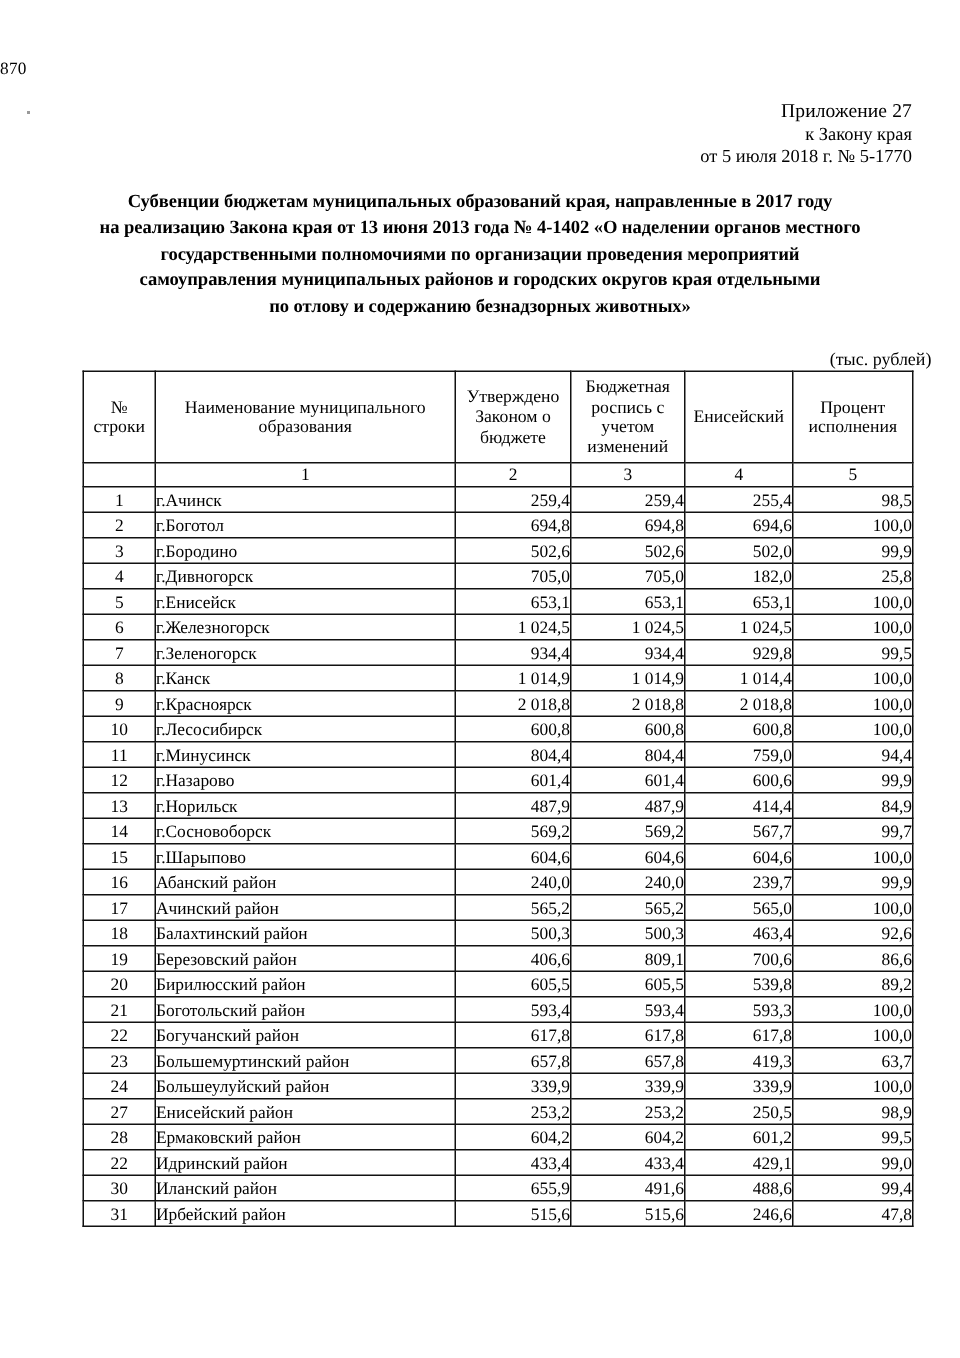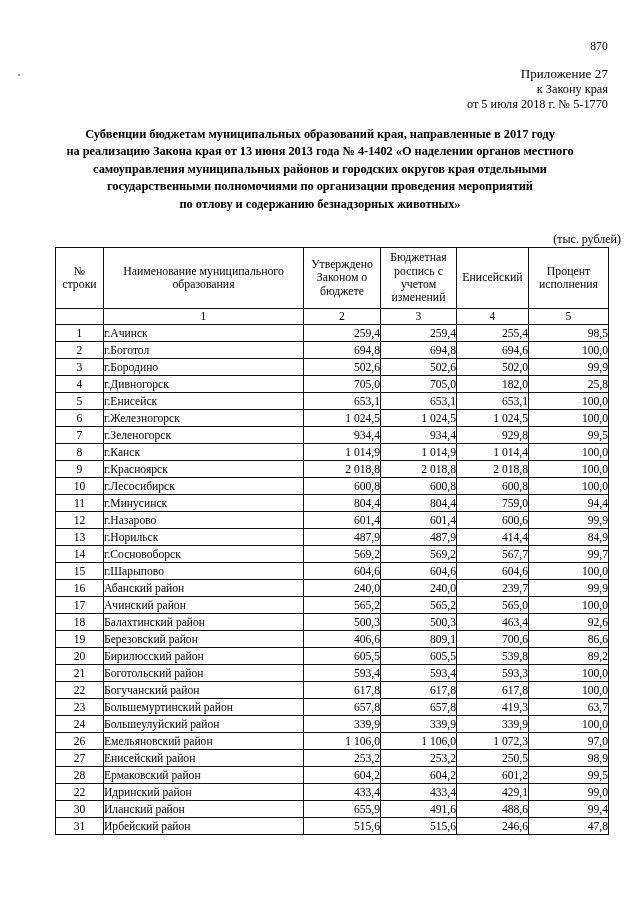--- a/index.html
+++ b/index.html
@@ -32,21 +32,20 @@
     height: 2px;
     background: #9a9a9a;
   }
 
   
   .page-number {
     position: absolute;
     left: 0;
     top: 40px;
     width: 608px;
-    text-align: right;
     font-size: 11.5px;
     letter-spacing: .2px;
   }
 
   
   .doc-ref {
     position: absolute;
     left: 0;
     top: 66px;
     width: 608px;
@@ -148,22 +147,22 @@
 
   <div class="doc-ref">
     <div class="ref-title">Приложение 27</div>
     <div class="ref-line">к Закону края</div>
     <div class="ref-line">от 5 июля 2018 г. № 5-1770</div>
   </div>
 
   <div class="doc-title">
     <span class="tline">Субвенции бюджетам муниципальных образований края, направленные в 2017 году</span>
     <span class="tline">на реализацию Закона края от 13 июня 2013 года № 4-1402 «О наделении органов местного</span>
+    <span class="tline">государственными полномочиями по организации проведения мероприятий</span>
     <span class="tline">самоуправления муниципальных районов и городских округов края отдельными</span>
-    <span class="tline">государственными полномочиями по организации проведения мероприятий</span>
     <span class="tline">по отлову и содержанию безнадзорных  животных»</span>
   </div>
 
   <div class="units">(тыс. рублей)</div>
 
   <div class="tbl-wrap">
     <table class="grid">
       <colgroup>
         <col class="c1">
           <col class="c2">
@@ -397,28 +396,20 @@
           </tr>
           <tr>
             <td class="num">24</td>
             <td class="name">Большеулуйский район</td>
             <td class="val">339,9</td>
             <td class="val">339,9</td>
             <td class="val">339,9</td>
             <td class="val">100,0</td>
           </tr>
           <tr>
-            <td class="num">26</td>
-            <td class="name">Емельяновский район</td>
-            <td class="val">1 106,0</td>
-            <td class="val">1 106,0</td>
-            <td class="val">1 072,3</td>
-            <td class="val">97,0</td>
-          </tr>
-          <tr>
             <td class="num">27</td>
             <td class="name">Енисейский район</td>
             <td class="val">253,2</td>
             <td class="val">253,2</td>
             <td class="val">250,5</td>
             <td class="val">98,9</td>
           </tr>
           <tr>
             <td class="num">28</td>
             <td class="name">Ермаковский район</td>

